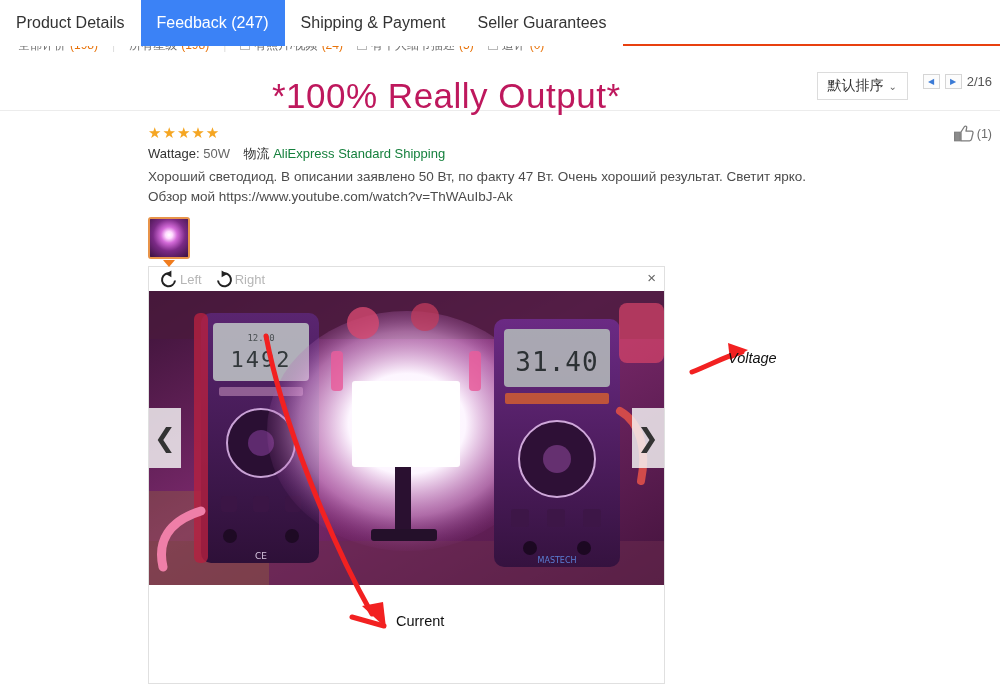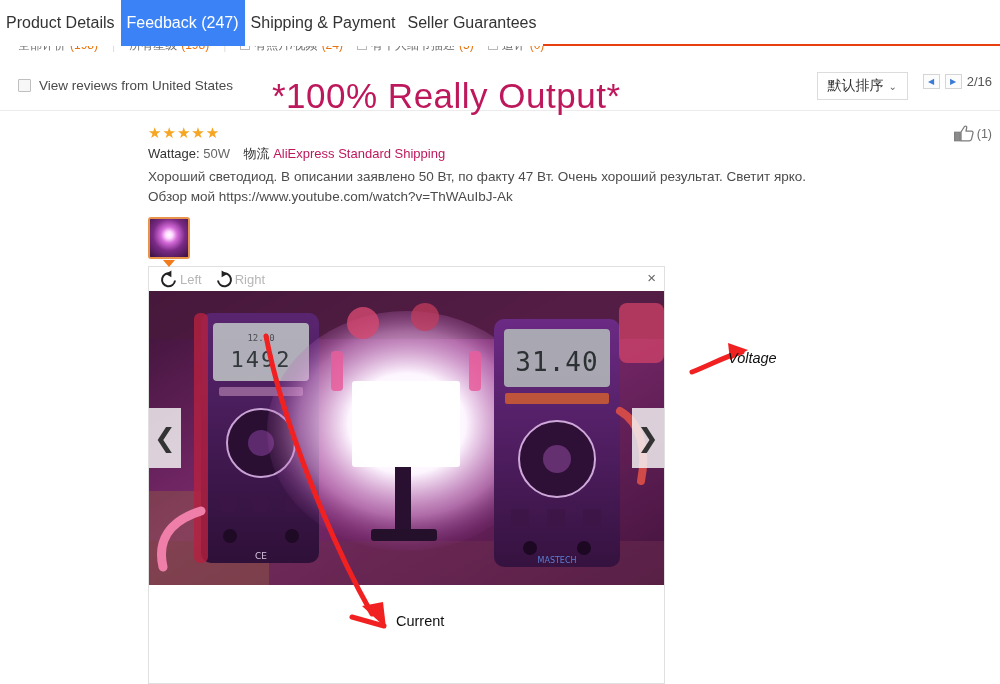--- a/index.html
+++ b/index.html
@@ -25,21 +25,21 @@
   .sf-sep { color: #ddd; }
 
   
   .tabbar {
     position: absolute; top: 0; left: 0; width: 1000px; height: 46px;
     border-bottom: 2px solid #e8400f; background: #fff;
     display: flex; align-items: stretch; z-index: 5;
   }
   .tab {
     display: flex; align-items: center; justify-content: center;
-    padding: 0 6px; font-size: 16px; color: #333; cursor: pointer;
+    padding: 0 16px; font-size: 16px; color: #333; cursor: pointer;
     background: #fff; height: 46px; white-space: nowrap;
   }
   .tab.active { background: #3b82f6; color: #fff; }
 
   
   .controls {
     position: absolute; top: 72px; left: 0; width: 1000px; height: 34px;
   }
   .view-reviews {
     position: absolute; left: 18px; top: 6px;
@@ -96,21 +96,21 @@
     background: linear-gradient(to bottom, #ffffff 0 33%, #1b4fa0 33% 66%, #cc2b2b 66% 100%);
   }
   .rv-cc { font-size: 13px; color: #777; }
 
   
   .stars { position: absolute; left: 148px; top: 124px; color: #f5a623; font-size: 15px; letter-spacing: 1px; }
   .meta { position: absolute; left: 148px; top: 145px; font-size: 13px; color: #333; }
   .meta .lbl { color: #333; }
   .meta .wval { color: #666; }
   .meta .wuliu { margin-left: 10px; color: #333; }
-  .meta .ship { color: #be185d; }
+  .meta .ship { color: #15803d; }
   .rtext {
     position: absolute; left: 148px; top: 167px; width: 720px;
     font-size: 13.5px; color: #4c4c4c; line-height: 20px;
   }
   .likes {
     position: absolute; right: 8px; top: 124px;
     display: flex; align-items: center; gap: 2px;
     font-size: 12.5px; color: #6b6b6b; cursor: pointer;
   }
 
@@ -212,24 +212,20 @@
   </div>
 
   <div class="tabbar">
     <div class="tab">Product Details</div>
     <div class="tab active">Feedback (247)</div>
     <div class="tab">Shipping &amp; Payment</div>
     <div class="tab">Seller Guarantees</div>
   </div>
 
   <div class="controls">
-    <div class="view-reviews">
-      <span class="chk"></span>
-      <span>View reviews from United States</span>
-    </div>
     <div class="sortbox">
       <span>默认排序</span>
       <span class="caret">⌄</span>
     </div>
     <div class="pager">
       <span class="pgbtn">◀</span>
       <span class="pgbtn">▶</span>
       <span>2/16</span>
     </div>
   </div>

